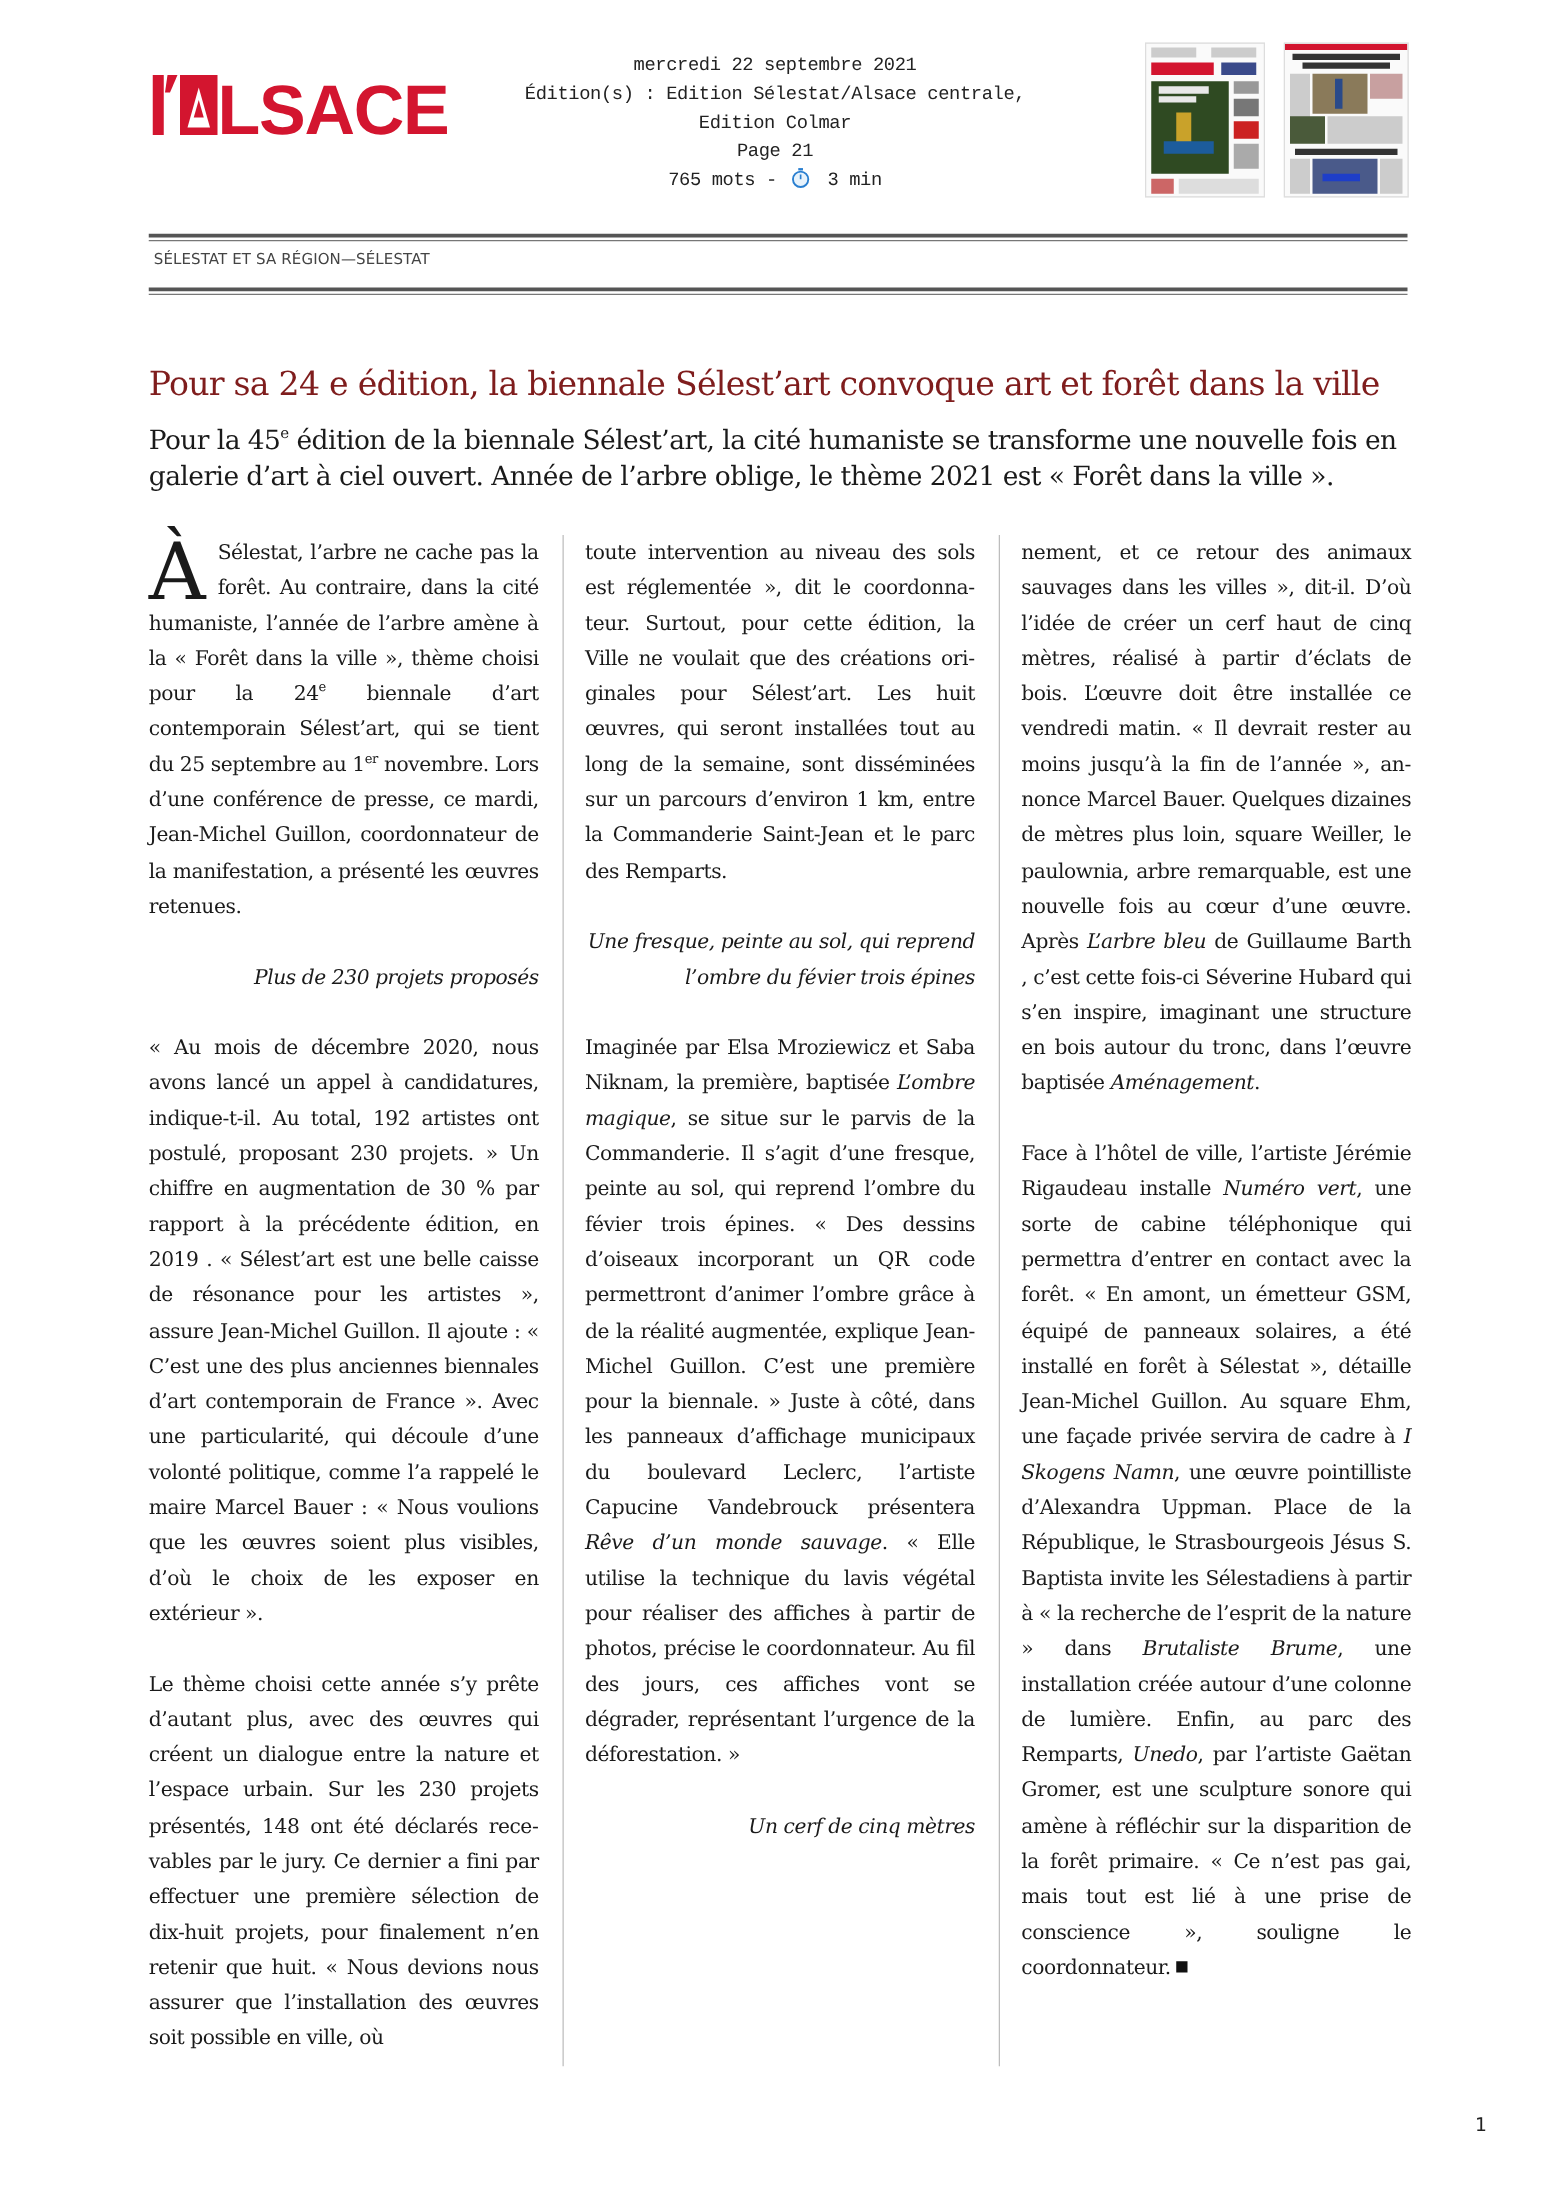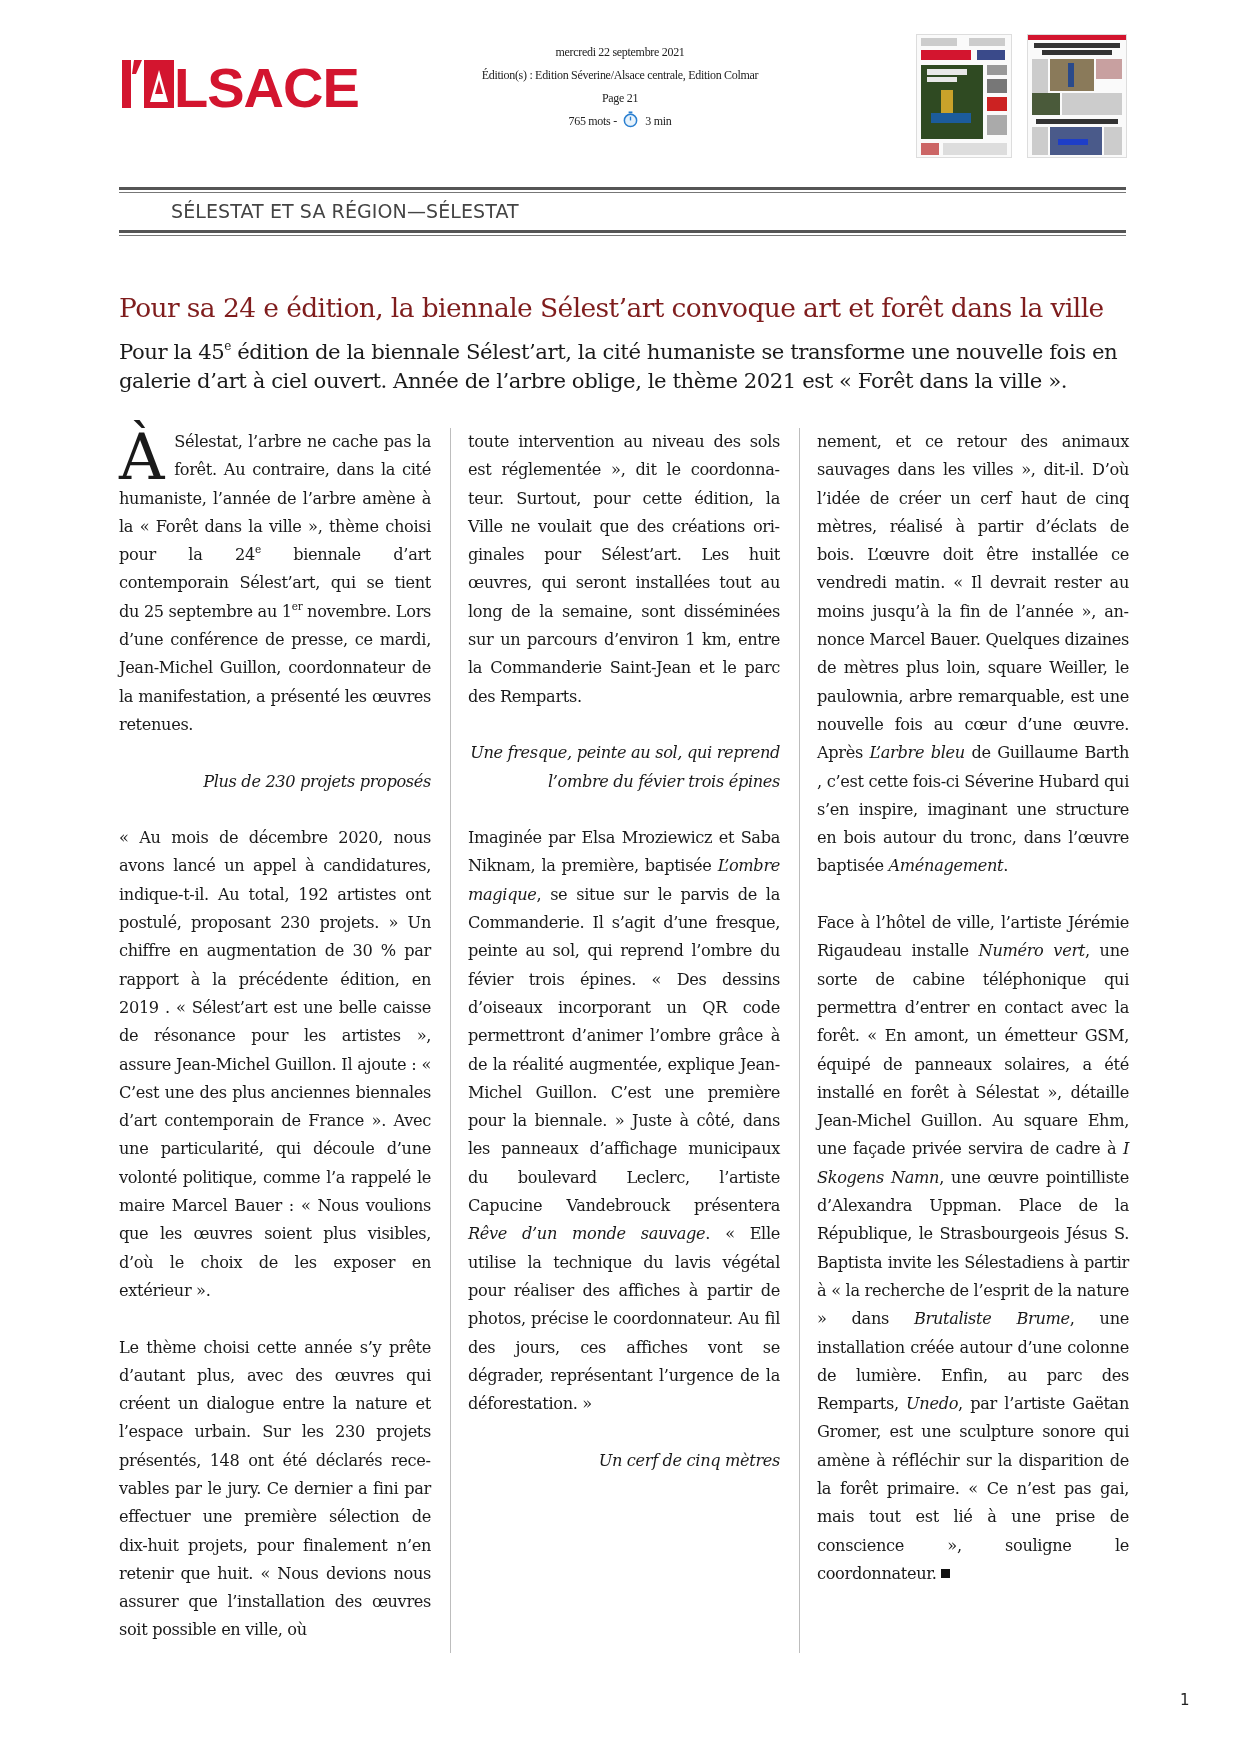--- a/index.html
+++ b/index.html
@@ -2,36 +2,36 @@
 <html><head>
 <meta charset="utf-8">
 <style>
   html, body { margin: 0; padding: 0; background: #ffffff; }
   body { width: 1241px; height: 1754px; position: relative; overflow: hidden; color: #1a1a1a; }
 
   .logo { position: absolute; left: 122px; top: 58px; width: 245px; height: 52px; }
   .logo svg { width: 100%; height: 100%; display: block; }
 
   .meta { position: absolute; left: 390px; top: 41px; width: 460px; text-align: center;
-          font-family: Liberation Serif, serif; font-size: 12px; line-height: 23px; color: #222; letter-spacing: -0.3px; }
+          font-family: Liberation Mono, monospace; font-size: 15px; line-height: 23px; color: #222; letter-spacing: -0.3px; }
   .meta .row { display: block; }
   .meta .clock { display: inline-block; vertical-align: -3px; width: 17px; height: 17px; margin: 0 4px 0 2px; }
 
   .thumb { position: absolute; top: 34px; height: 122px; background: #f2f2f2; border: 1px solid #ddd; overflow: hidden; }
   .thumb.front { left: 916px; width: 94px; }
   .thumb.inner { left: 1027px; width: 98px; }
 
   .rule { position: absolute; left: 119px; width: 1007px; }
   .rule .thick { height: 3px; background: #555; }
   .rule .thin { height: 1px; background: #777; margin-top: 2px; }
   .rule.top { top: 187px; }
   .rule.bottom { top: 230px; }
 
   .section-label { position: absolute; left: 123px; top: 200px; font-family: "DejaVu Sans", sans-serif;
-                   font-size: 19px; color: #444; letter-spacing: 0.1px; margin-left: 48px; }
+                   font-size: 12px; color: #444; letter-spacing: 0.1px; }
 
   .headline { position: absolute; left: 119px; top: 292px; width: 1010px; font-family: "DejaVu Serif", serif;
               font-size: 26.5px; color: #7f1d1d; letter-spacing: -0.6px; white-space: nowrap; }
   .lede { position: absolute; left: 119px; top: 337px; width: 1010px; font-family: "DejaVu Serif", serif;
           font-size: 21.2px; line-height: 29px; color: #1a1a1a; letter-spacing: -0.45px; }
   .lede sup { font-size: 12px; vertical-align: 9px; line-height: 0; }
 
   .col { position: absolute; top: 428px; width: 312px; font-family: "DejaVu Serif", serif; font-size: 16.2px;
          line-height: 28.3px; color: #1a1a1a; text-align: justify; letter-spacing: -0.35px; hyphens: manual; }
   .col.c1 { left: 119px; }
@@ -60,21 +60,21 @@
       <rect x="22" y="2" width="30" height="48"></rect>
       <polygon points="37,12 46,44 28,44" fill="#ffffff"></polygon>
       <polygon points="37,22 41,36 33,36" fill="#d3152f"></polygon>
       <text x="52" y="49" font-family="Liberation Sans, sans-serif" font-weight="bold" font-size="56" letter-spacing="-1">LSACE</text>
     </g>
   </svg>
 </div>
 
 <div class="meta">
   <span class="row">mercredi 22 septembre 2021</span>
-  <span class="row">Édition(s) : Edition Séverine/Alsace centrale, Edition Colmar</span>
+  <span class="row">Édition(s) : Edition Sélestat/Alsace centrale, Edition Colmar</span>
   <span class="row">Page 21</span>
   <span class="row">
     <span>765 mots -</span>
     <span class="clock">
       <svg viewBox="0 0 18 18" width="17" height="17">
         <rect x="7" y="0.5" width="4" height="2" fill="#2a7fd0"></rect>
         <circle cx="9" cy="10" r="6.5" fill="#e8f3fc" stroke="#2a7fd0" stroke-width="1.6"></circle>
         <line x1="9" y1="10" x2="9" y2="6" stroke="#2a7fd0" stroke-width="1.4"></line>
       </svg>
     </span>

